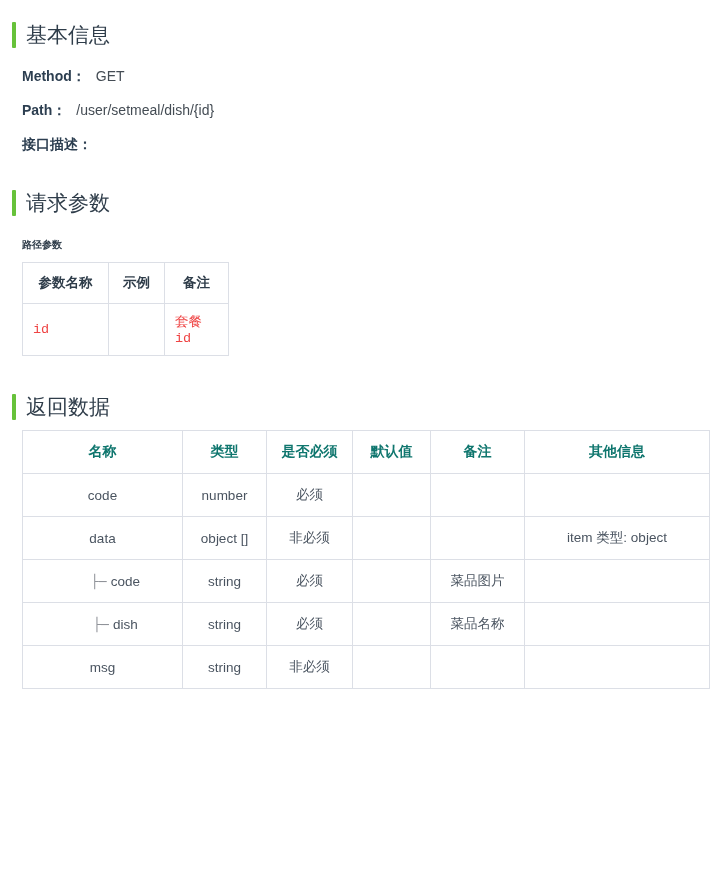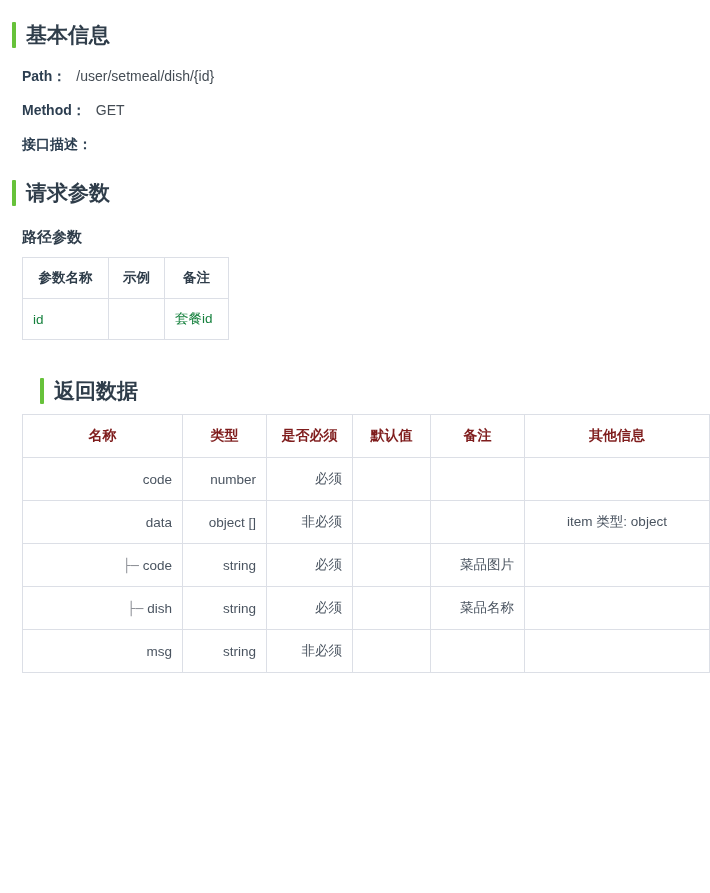--- a/index.html
+++ b/index.html
@@ -16,21 +16,21 @@
   }
   .page {
     width: 710px;
     box-sizing: border-box;
     padding: 8px 12px 0 12px;
   }
   
   .section-heading {
     position: relative;
     font-size: 21px;
-    font-weight: bold;
+    font-weight: normal;
     color: #2f3d4a;
     padding-left: 14px;
     margin: 10px 0 6px 0;
     line-height: 34px;
   }
   .section-heading::before {
     content: "";
     position: absolute;
     left: 0;
     top: 4px;
@@ -48,21 +48,21 @@
   .meta-line .label {
     font-weight: bold;
     color: #2c3e50;
   }
   .meta-line .value {
     font-weight: normal;
     color: #444c54;
     margin-left: 10px;
   }
   .sub-heading {
-    font-size: 15px;
+    font-size: 10px;
     font-weight: bold;
     color: #2f3d4a;
     margin: 18px 0 10px 10px;
   }
   
   table {
     border-collapse: collapse;
     font-size: 13.5px;
     color: #3b4754;
     background: #fff;
@@ -78,44 +78,45 @@
     text-align: left;
     vertical-align: middle;
     height: 22px;
   }
   table.path-table th {
     font-weight: bold;
     text-align: center;
     color: #2f3d4a;
   }
   table.path-table td {
-    color: #15803d;
+    color: #ef4444;
+    font-family: Liberation Mono, monospace;
   }
   table.path-table col.c0 { width: 86px; }
   table.path-table col.c1 { width: 56px; }
   table.path-table col.c2 { width: 64px; }
 
   table.return-table {
     margin: 6px 0 0 10px;
     width: 688px;
     table-layout: fixed;
   }
   table.return-table th, table.return-table td {
     border: 1px solid #dcdfe6;
     padding: 12px 10px;
     vertical-align: middle;
   }
   table.return-table th {
     font-weight: bold;
     text-align: center;
-    color: #7f1d1d;
+    color: #0f766e;
     font-size: 14px;
   }
   table.return-table td {
-    text-align: right;
+    text-align: center;
     color: #4a5460;
   }
   table.return-table td.center {
     text-align: center;
   }
   table.return-table col.n0 { width: 160px; }
   table.return-table col.n1 { width: 84px; }
   table.return-table col.n2 { width: 86px; }
   table.return-table col.n3 { width: 78px; }
   table.return-table col.n4 { width: 94px; }
@@ -134,32 +135,32 @@
   .nowrap { white-space: nowrap; }
 </style>
 </head>
 <body>
 
 <div class="page">
 
   <h2 class="section-heading">基本信息</h2>
 
   <div class="meta-line">
+    <span class="label">Method：</span><span class="value">GET</span>
+  </div>
+
+  <div class="meta-line">
     <span class="label">Path：</span><span class="value">/user/setmeal/dish/{id}</span>
-  </div>
-
-  <div class="meta-line">
-    <span class="label">Method：</span><span class="value">GET</span>
   </div>
 
   <div class="meta-line">
     <span class="label">接口描述：</span>
   </div>
 
-  <h2 class="section-heading" style="margin-top:22px;">请求参数</h2>
+  <h2 class="section-heading" style="margin-top:32px;">请求参数</h2>
 
   <div class="sub-heading">路径参数</div>
 
   <table class="path-table">
     <colgroup>
         <col class="c0">
         <col class="c1">
         <col class="c2">
       </colgroup>
     <thead>
@@ -171,21 +172,21 @@
     </thead>
     <tbody>
       <tr>
         <td>id</td>
         <td></td>
         <td>套餐id</td>
       </tr>
     </tbody>
   </table>
 
-  <h2 class="section-heading" style="margin-top:34px;margin-left:28px;">返回数据</h2>
+  <h2 class="section-heading" style="margin-top:34px;">返回数据</h2>
 
   <table class="return-table">
     <colgroup>
         <col class="n0">
         <col class="n1">
         <col class="n2">
         <col class="n3">
         <col class="n4">
         <col class="n5">
       </colgroup>

